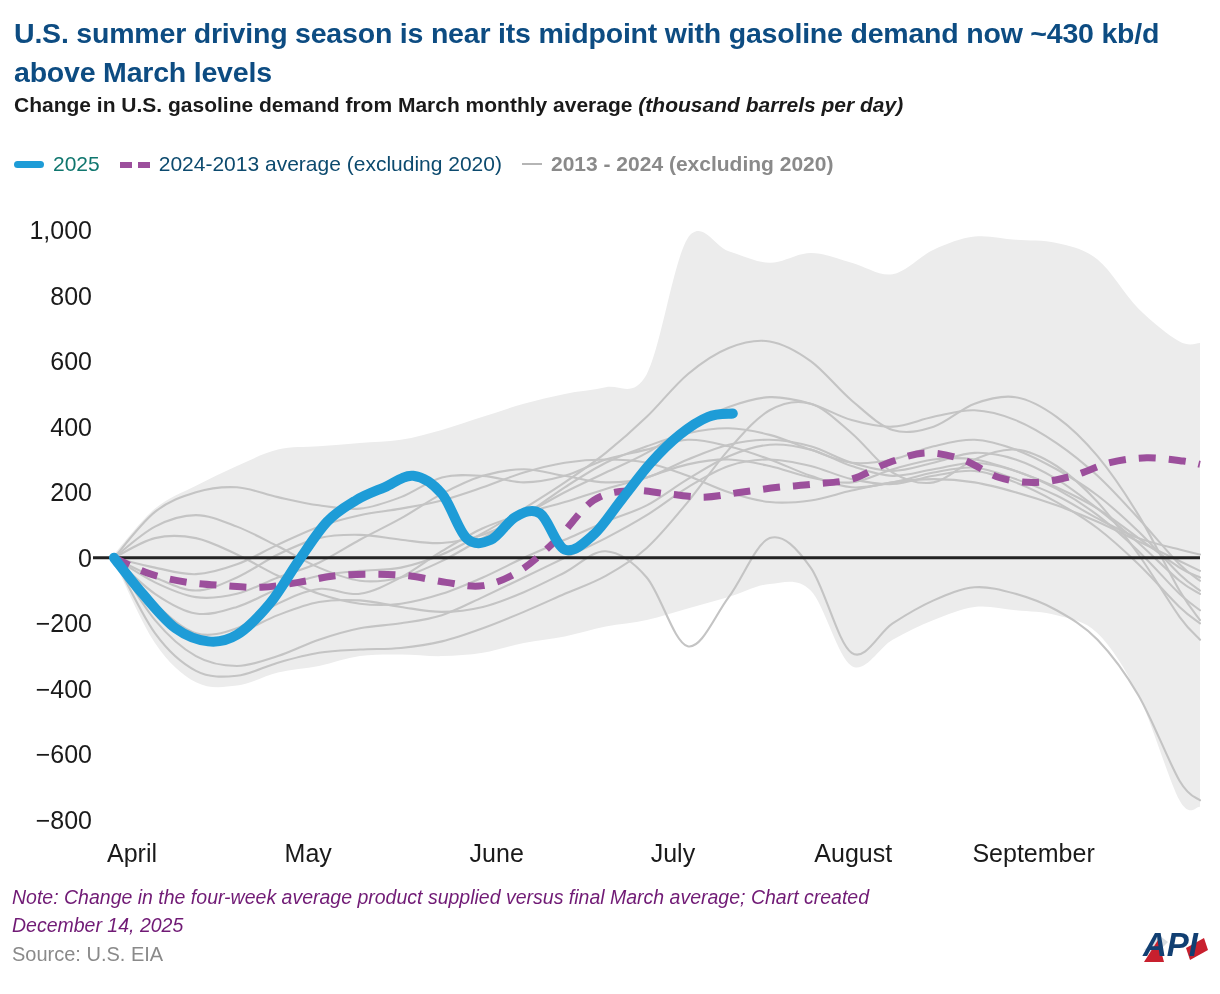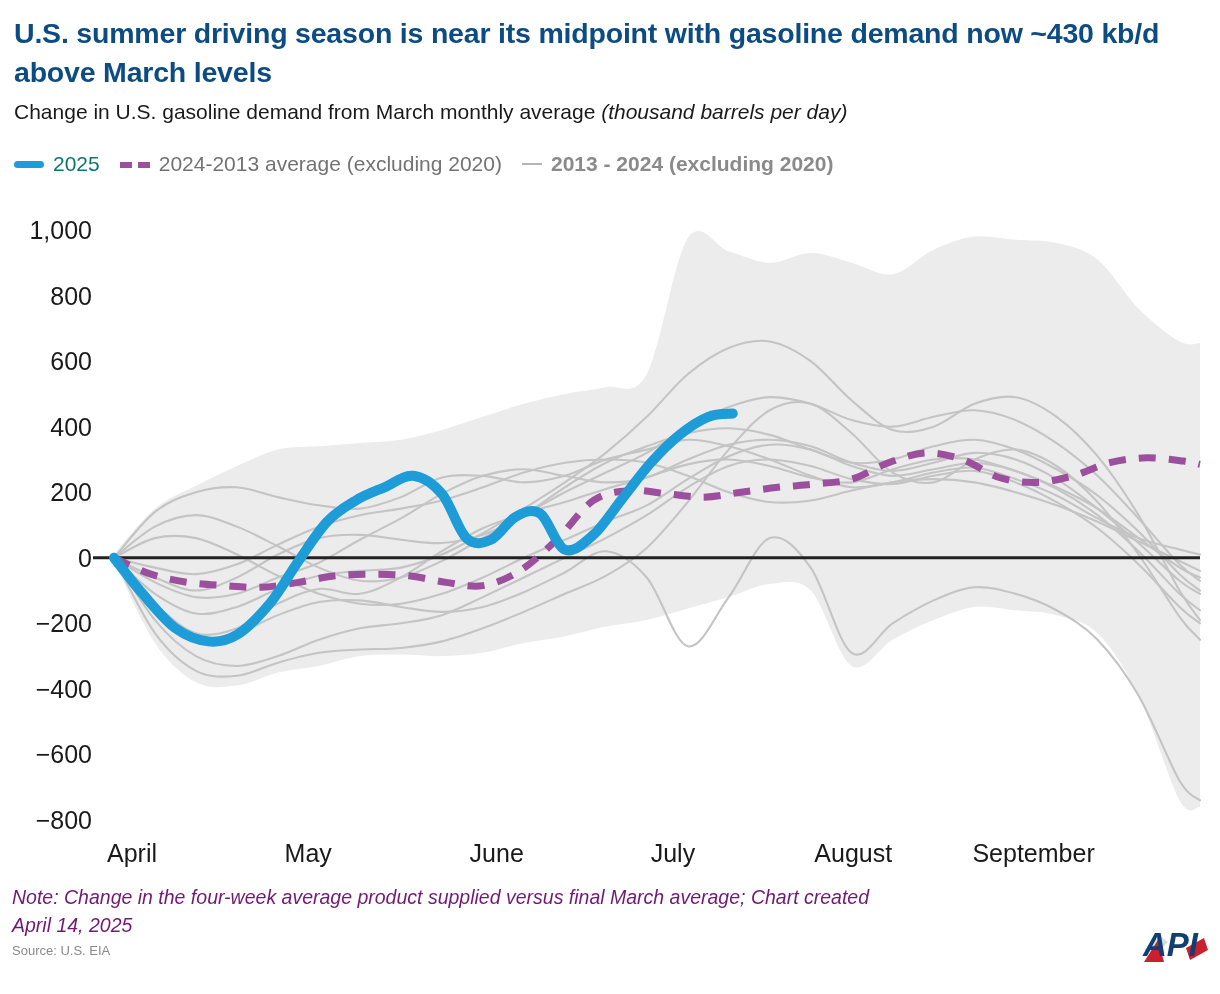--- a/index.html
+++ b/index.html
@@ -28,25 +28,26 @@
     width: 1190px;
     font-size: 28.5px;
     font-weight: bold;
     line-height: 1.36;
     color: #0d4c82;
     letter-spacing: -0.2px;
   }
   .subtitle {
     position: absolute;
     left: 14px;
-    top: 99px;
+    top: 92px;
     width: 1190px;
     font-size: 21px;
     line-height: 1.2;
     color: #1a1a1a;
+    font-weight: bold;
   }
   .subtitle .units {
     font-style: italic;
   }
   .legend {
     position: absolute;
     left: 12px;
     top: 152px;
     display: flex;
     align-items: center;
@@ -99,21 +100,21 @@
   .swatch-thin-gray::before {
     content: "";
     position: absolute;
     left: 2px;
     top: 7px;
     width: 20px;
     height: 0;
     border-top: 2px solid #b5b5b5;
   }
   .lbl-blue { color: #0f766e; }
-  .lbl-purple { color: #737373; }
+  .lbl-purple { color: #0c4a6e; }
   .lbl-gray { color: #8a8a8a; font-weight: bold; }
 
   .chart-wrap {
     position: absolute;
     left: 0;
     top: 198px;
     width: 1220px;
     height: 672px;
   }
   svg.chart {
@@ -135,21 +136,21 @@
     top: 884px;
     width: 1110px;
   }
   .note {
     font-size: 19.5px;
     font-style: italic;
     line-height: 1.42;
     color: #701a75;
   }
   .source {
-    font-size: 13px;
+    font-size: 20px;
     color: #8a8a8a;
     margin-top: 4px;
   }
   .logo {
     position: absolute;
     left: 1142px;
     top: 920px;
     width: 72px;
     height: 56px;
   }
@@ -224,21 +225,21 @@
           <text x="672.9509433962264" y="664" text-anchor="middle" class="xtick-text">July</text>
           <text x="853.2679245283019" y="664" text-anchor="middle" class="xtick-text">August</text>
           <text x="1033.5849056603774" y="664" text-anchor="middle" class="xtick-text">September</text>
         </g>
     </svg>
   </div>
 
   <div class="footer">
     <div class="note">
       <div>Note: Change in the four-week average product supplied versus final March average; Chart created</div>
-      <div>April 14, 2025</div>
+      <div>December 14, 2025</div>
     </div>
     <div class="source">Source: U.S. EIA</div>
   </div>
 
   <div class="logo">
     <svg width="72" height="56" viewBox="0 0 72 56">
       <path d="M2 30 L18 16 L26 22 L14 34 Z" fill="#d8dde2"></path>
       <path d="M44 28 L62 18 L66 30 L48 40 Z" fill="#c8202e"></path>
       <path d="M2 42 L16 20 L22 42 Z" fill="#c8202e"></path>
       <text x="1" y="36" font-family="Liberation Sans, sans-serif" font-size="33" font-weight="bold" font-style="italic" fill="#113f72">API</text>

